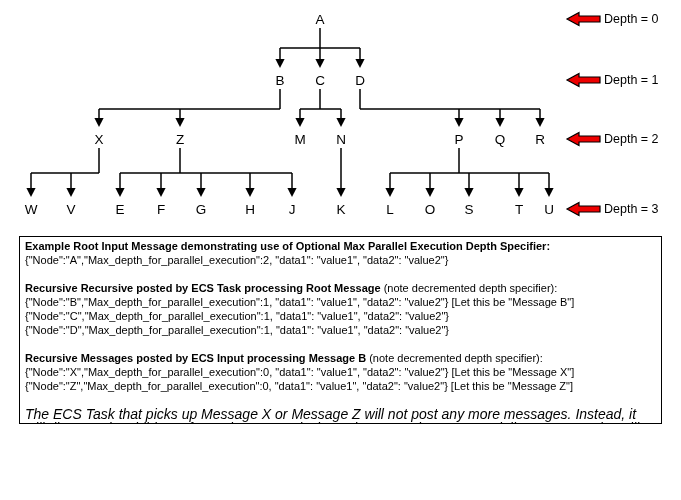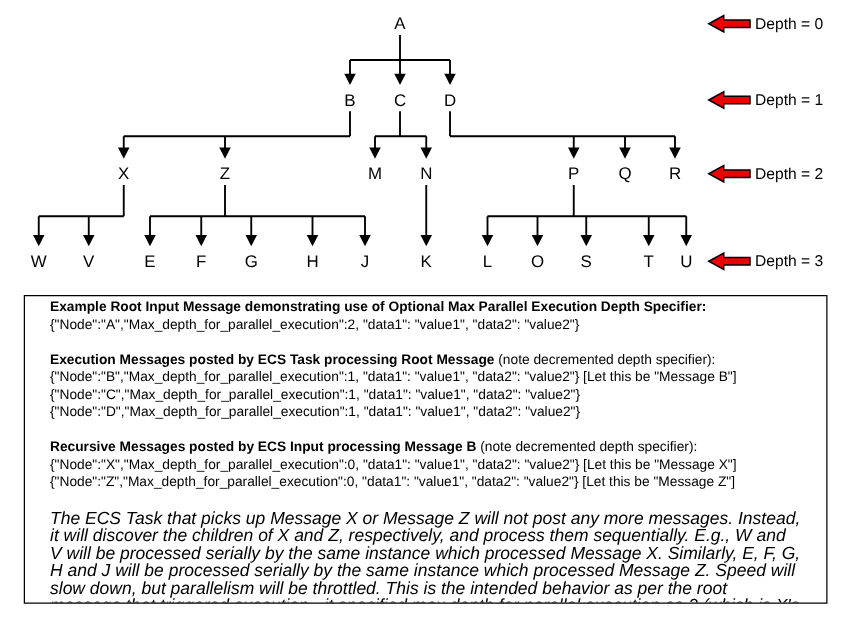--- a/index.html
+++ b/index.html
@@ -12,24 +12,24 @@
     font-family: "Liberation Sans", sans-serif;
   }
   #tree-svg {
     position: absolute;
     left: 0; top: 0;
     width: 681px; height: 232px;
   }
   .panel {
     position: absolute;
     left: 19px; top: 236px;
-    width: 643px; height: 247px;
+    width: 643px; height: 188px;
     box-sizing: border-box;
     border: 1.5px solid #000000;
-    padding: 2px 20px;
+    padding: 2px 5px;
     background: #ffffff;
     overflow: hidden;
   }
   .panel p {
     margin: 0;
     font-family: "Liberation Sans", sans-serif;
     font-size: 11px;
     line-height: 14px;
     color: #000000;
     white-space: nowrap;
@@ -141,21 +141,21 @@
       <polygon points="567,139 579,132.5 579,136 600,136 600,142 579,142 579,145.5" fill="#ee0000" stroke="#000000" stroke-width="1.2"></polygon>
       <text x="604" y="143.2" font-family="&quot;Liberation Sans&quot;, sans-serif" font-size="12.5" fill="#000000">Depth = 2</text>
       <polygon points="567,209 579,202.5 579,206 600,206 600,212 579,212 579,215.5" fill="#ee0000" stroke="#000000" stroke-width="1.2"></polygon>
       <text x="604" y="213.2" font-family="&quot;Liberation Sans&quot;, sans-serif" font-size="12.5" fill="#000000">Depth = 3</text>
     </svg>
 
   <div class="panel">
     <p class="bold">Example Root Input Message demonstrating use of Optional Max Parallel Execution Depth Specifier:</p>
     <p>{"Node":"A","Max_depth_for_parallel_execution":2, "data1": "value1", "data2": "value2"}</p>
     <p class="gap"></p>
-    <p><b>Execution Messages posted by ECS Task processing Root Message</b><span> (note decremented depth specifier):</span></p>
+    <p><b>Recursive Recursive posted by ECS Task processing Root Message</b><span> (note decremented depth specifier):</span></p>
     <p>{"Node":"B","Max_depth_for_parallel_execution":1, "data1": "value1", "data2": "value2"} [Let this be "Message B"]</p>
     <p>{"Node":"C","Max_depth_for_parallel_execution":1, "data1": "value1", "data2": "value2"}</p>
     <p>{"Node":"D","Max_depth_for_parallel_execution":1, "data1": "value1", "data2": "value2"}</p>
     <p class="gap"></p>
     <p><b>Recursive Messages posted by ECS Input processing Message B</b><span> (note decremented depth specifier):</span></p>
     <p>{"Node":"X","Max_depth_for_parallel_execution":0, "data1": "value1", "data2": "value2"} [Let this be "Message X"]</p>
     <p>{"Node":"Z","Max_depth_for_parallel_execution":0, "data1": "value1", "data2": "value2"} [Let this be "Message Z"]</p>
     <p class="gap"></p>
     <p class="italic">The ECS Task that picks up Message X or Message Z will not post any more messages. Instead, it will discover the children of X and Z, respectively, and process them sequentially. E.g., W and V will be processed serially by the same instance which processed Message X. Similarly, E, F, G, H and J will be processed serially by the same instance which processed Message Z. Speed will slow down, but parallelism will be throttled. This is the intended behavior as per the root message that triggered execution - it specified max depth for parallel execution as 2 (which is X's and Z's depth).</p>
   </div>

